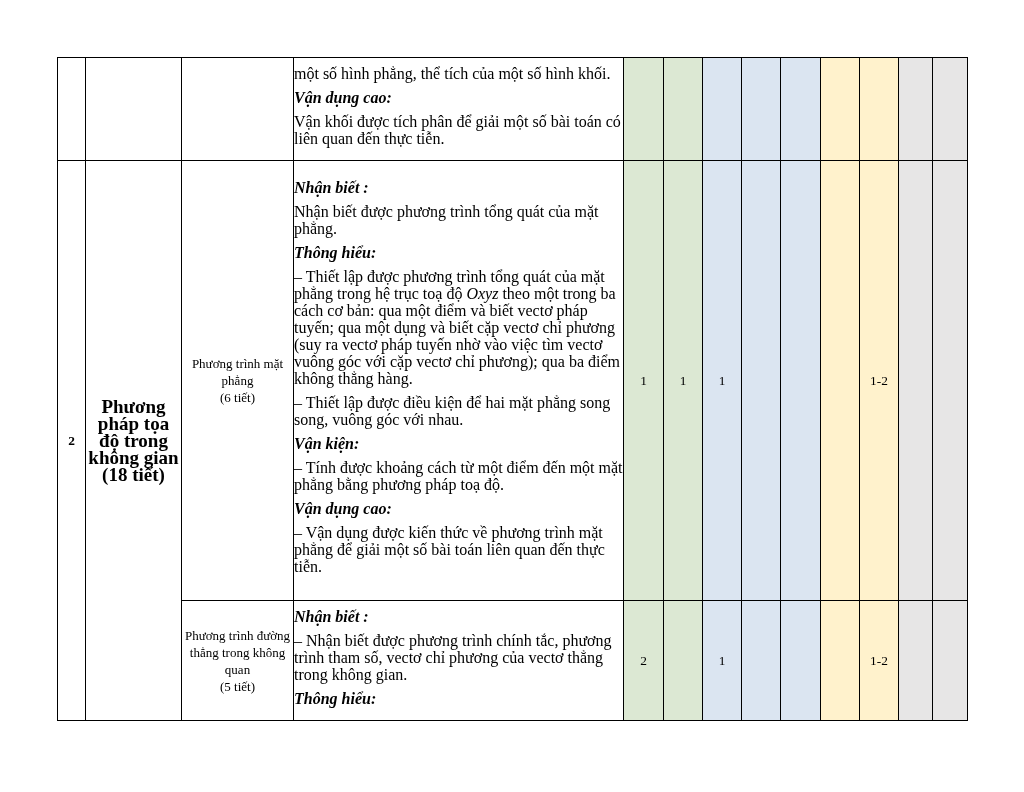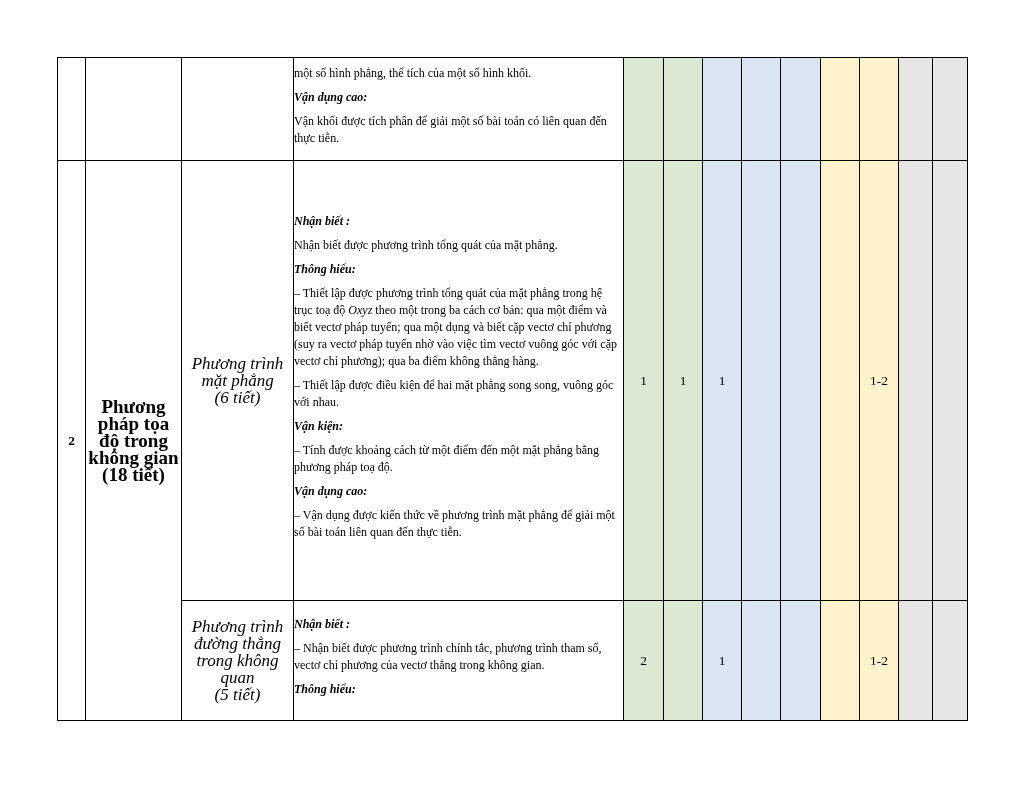--- a/index.html
+++ b/index.html
@@ -25,26 +25,26 @@
   table.matrix td{
     border:1px solid var(--c-border);
     vertical-align:middle;
     padding:0;
     overflow:hidden;
   }
   tr.r1{height:103px;}
   tr.r2{height:440px;}
   tr.r3{height:120px;}
   td.content{vertical-align:top;padding:2px 6px;}
-  .p{font-size:12px;line-height:17px;margin:0 0 7px 0;}
+  .p{font-size:16px;line-height:17px;margin:0 0 7px 0;}
   .hd{font-weight:bold;font-style:italic;}
   .it{font-style:italic;text-align:right;}
   td.no-cell{text-align:center;font-weight:bold;font-size:13.4px;}
   td.chapter-cell{text-align:center;font-weight:bold;font-size:19px;line-height:17px;padding:2px;}
-  td.topic-cell{text-align:center;font-style:italic;font-size:17px;line-height:17px;padding:2px;}
+  td.topic-cell{text-align:center;font-size:13px;line-height:17px;padding:2px;}
   .topic-name,.topic-duration,.chapter-name,.chapter-duration{display:block;}
   td.mark{text-align:center;font-size:13.4px;}
   .c-green{background:var(--c-green);}
   .c-blue{background:var(--c-blue);}
   .c-yellow{background:var(--c-yellow);}
   .c-gray{background:var(--c-gray);}
 </style>
 </head>
 <body>
 

